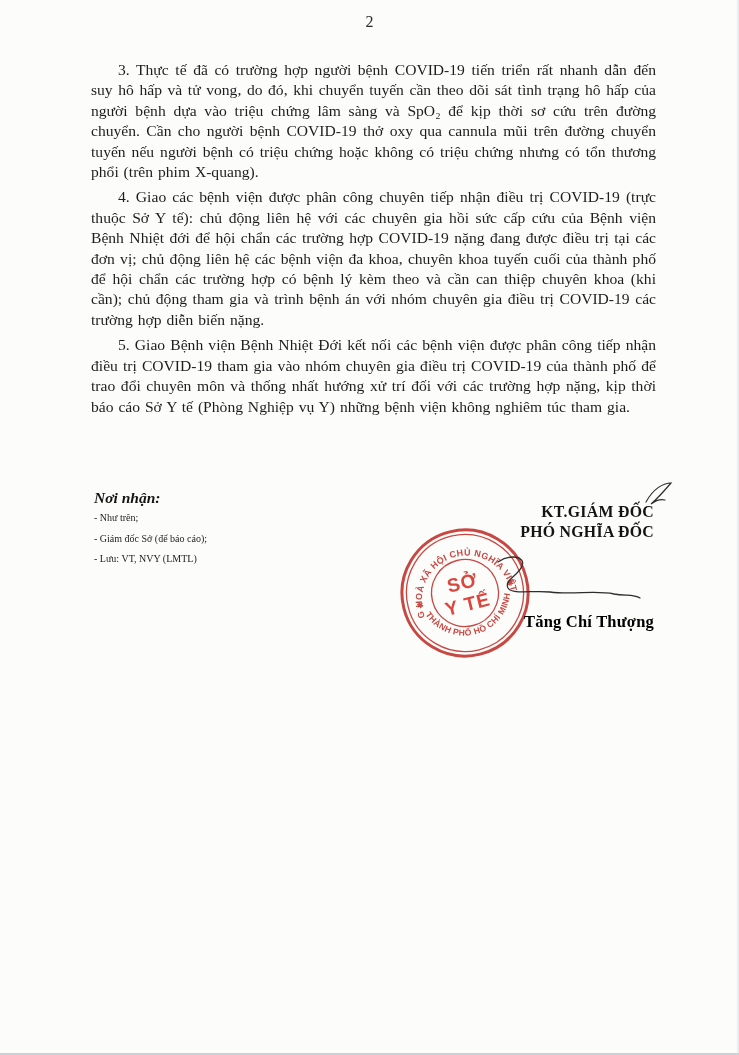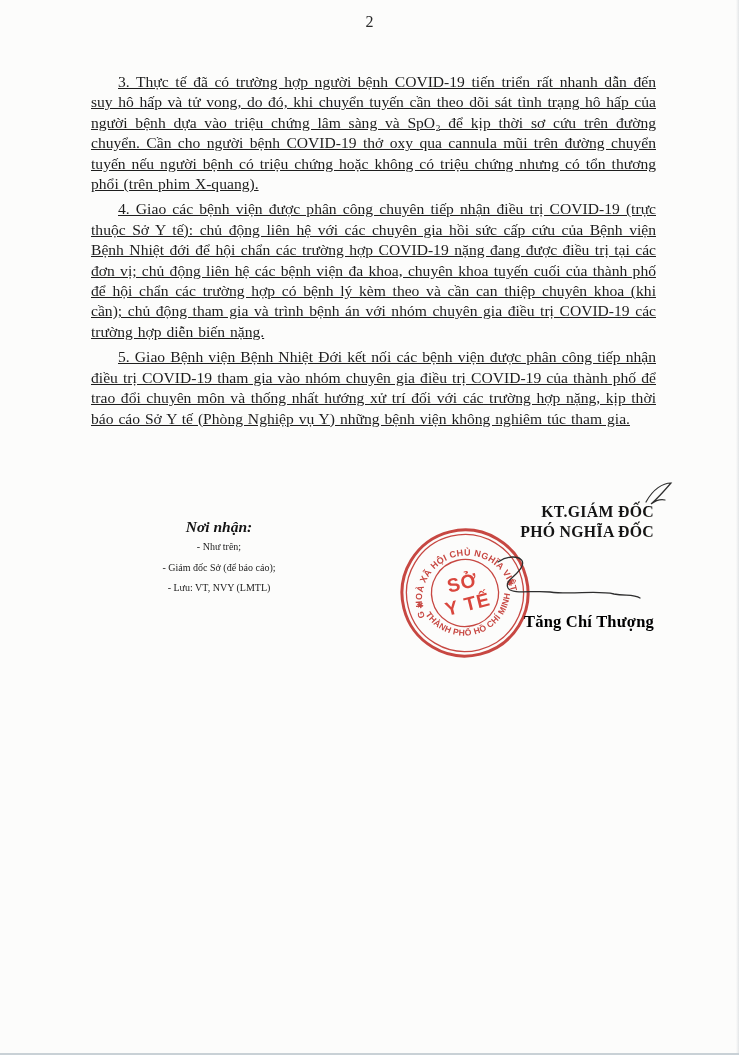--- a/index.html
+++ b/index.html
@@ -17,32 +17,32 @@
   .page::after{
     content:"";position:absolute;right:0;top:0;bottom:0;width:3px;
     background:linear-gradient(to left, rgba(140,152,162,.22), rgba(140,152,162,0));
     pointer-events:none;
   }
   .page-number{
     position:absolute;top:13px;left:0;right:0;
     text-align:center;font-size:16px;color:#2a2a2a;
   }
   .doc-body{
-    position:absolute;left:91px;top:72px;width:565px;text-decoration:underline;
+    position:absolute;left:91px;top:60px;width:565px;
   }
   .body-para{
     margin:0 0 5px 0;
     font-size:15.6px;line-height:20.4px;
     text-align:justify;text-indent:27px;
     color:#1d1d1d;
     word-spacing:1px;
   }
   .body-para.closing{text-indent:46px;}
   .footer-left{
-    position:absolute;left:94px;top:518px;width:250px;text-align:center;
+    position:absolute;left:94px;top:489px;width:250px;
   }
   .recipients-heading{
     font-weight:bold;font-style:italic;font-size:15.5px;color:#141414;
   }
   .recipient-item{
     font-size:10px;line-height:18.6px;color:#222;margin-top:2px;
   }
   .recipient-item:first-of-type{margin-top:5px;}
   .signoff{
     position:absolute;left:398px;top:502px;width:256px;

